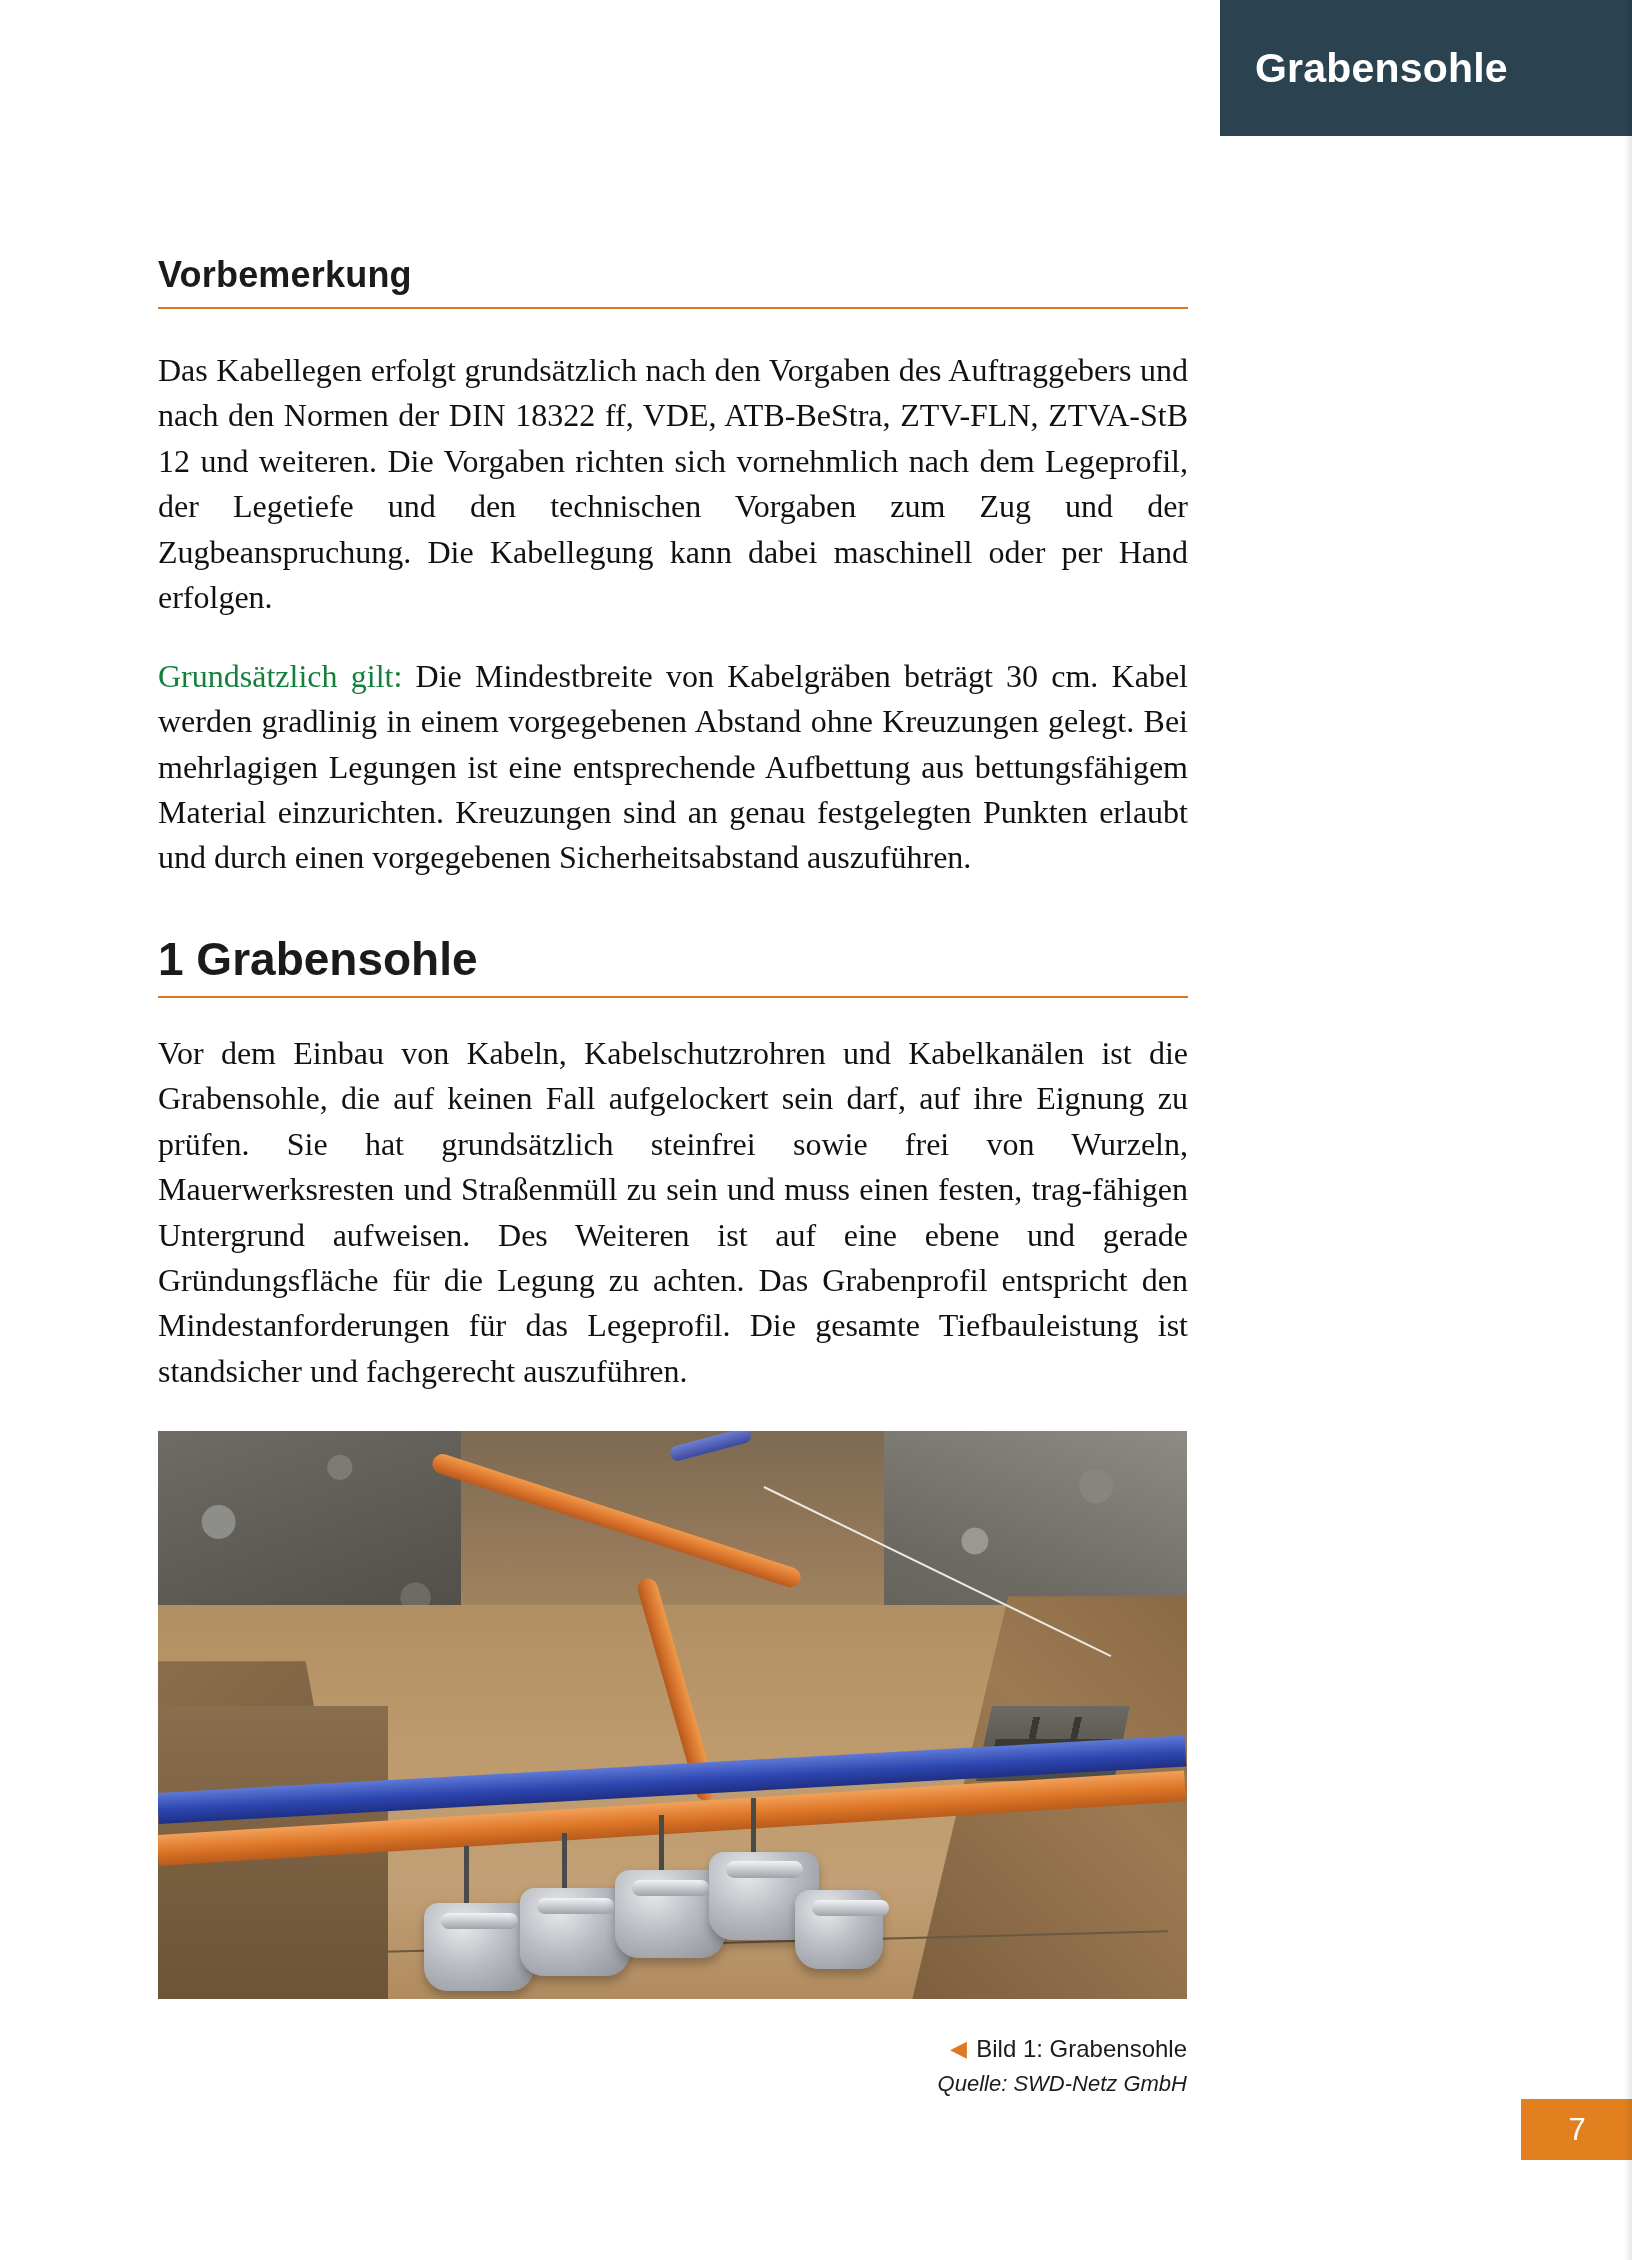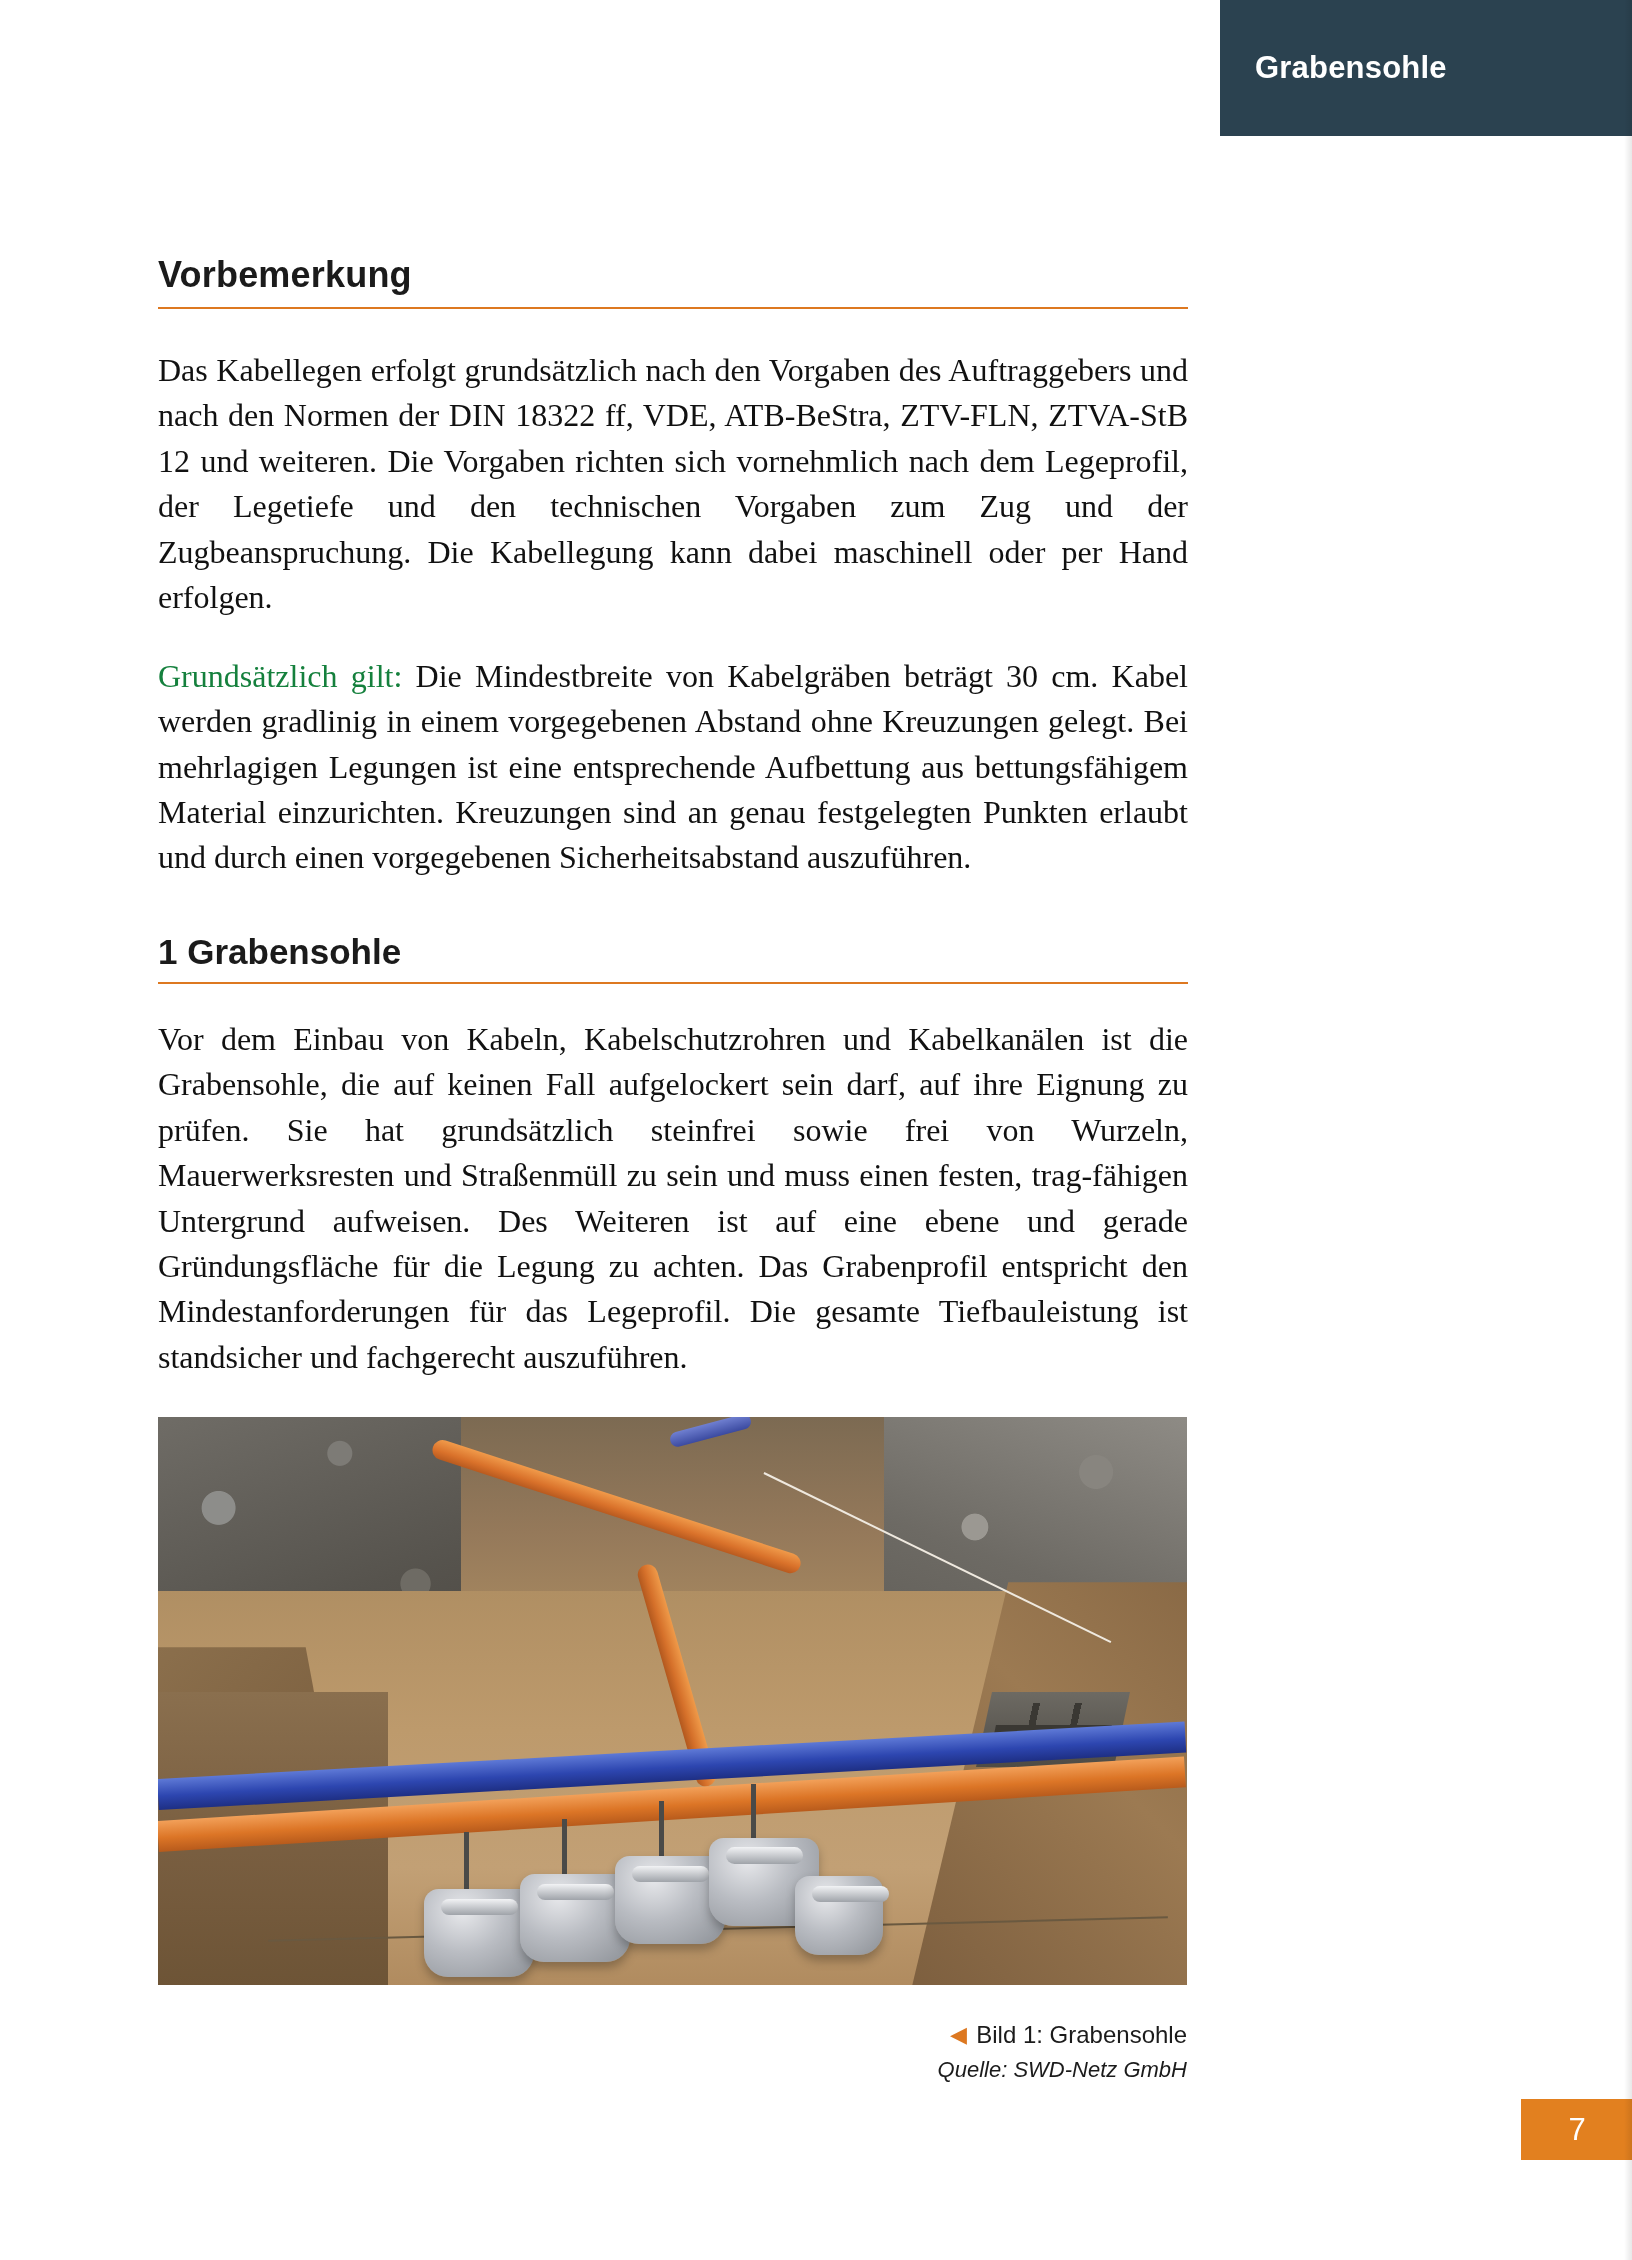--- a/index.html
+++ b/index.html
@@ -28,21 +28,21 @@
     background: #2b4250;
     display: flex;
     align-items: center;
     padding-left: 35px;
     box-sizing: border-box;
   }
   .header-tab .title {
     color: #ffffff;
     font-family: "Liberation Sans", sans-serif;
     font-weight: bold;
-    font-size: 31px;
+    font-size: 41px;
     letter-spacing: 0.2px;
   }
 
   .content {
     position: absolute;
     left: 158px;
     top: 254px;
     width: 1030px;
   }
 
@@ -69,21 +69,21 @@
   p.first {
     margin-top: 39px;
   }
   .lead-in {
     color: #15803d;
   }
 
   h2.chapter-title {
     font-family: "Liberation Sans", sans-serif;
     font-weight: bold;
-    font-size: 35px;
+    font-size: 46px;
     color: #1b1b1b;
     margin: 51px 0 9.2px 0;
     padding: 0 0 10px 0;
     border-bottom: 2.3px solid #dd7820;
   }
 
   h3.sub-title {
     font-family: "Liberation Sans", sans-serif;
     font-weight: bold;
     font-size: 27.5px;

